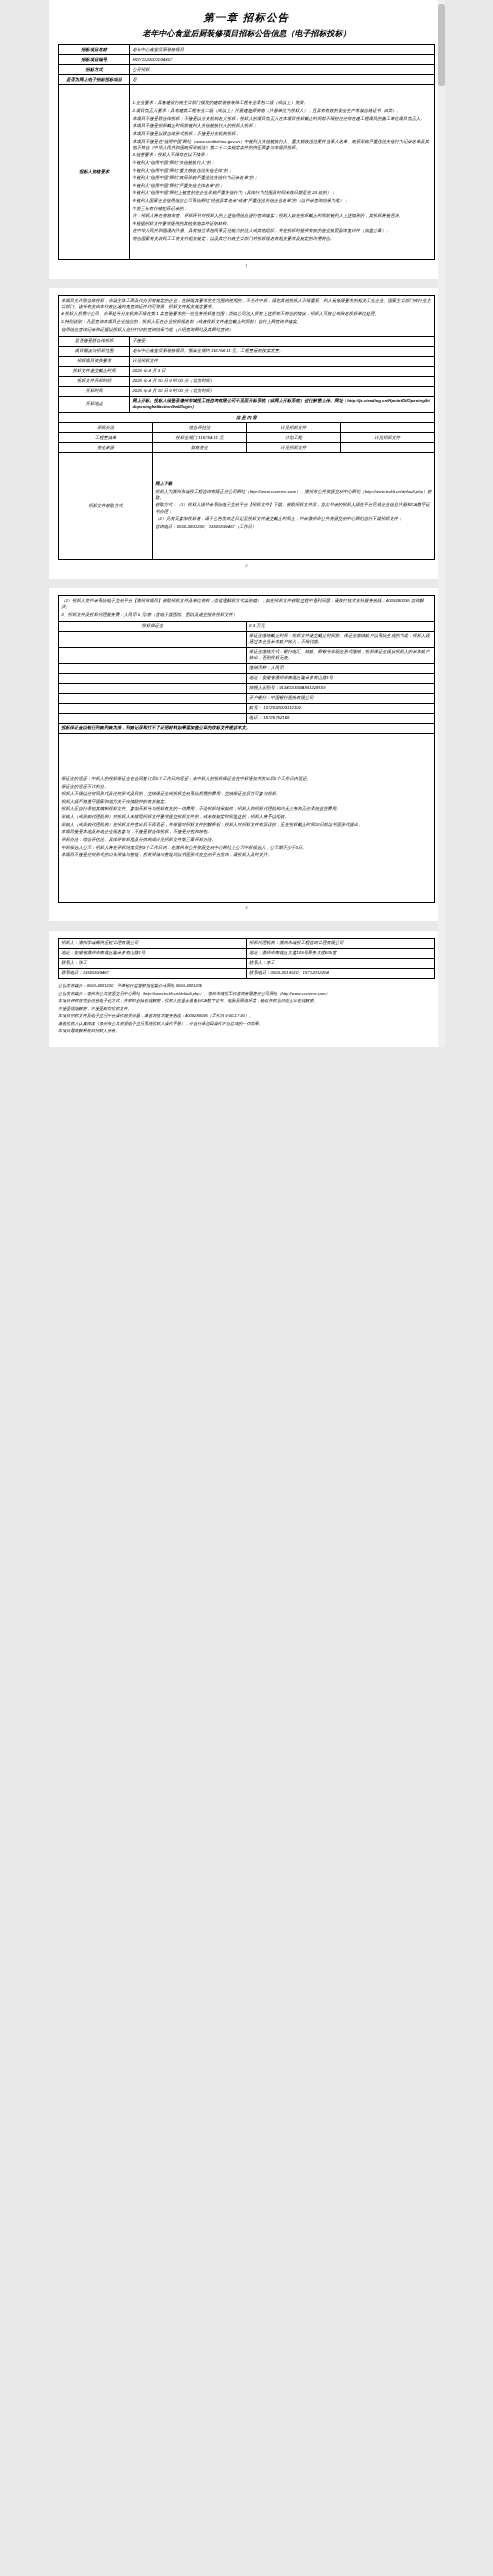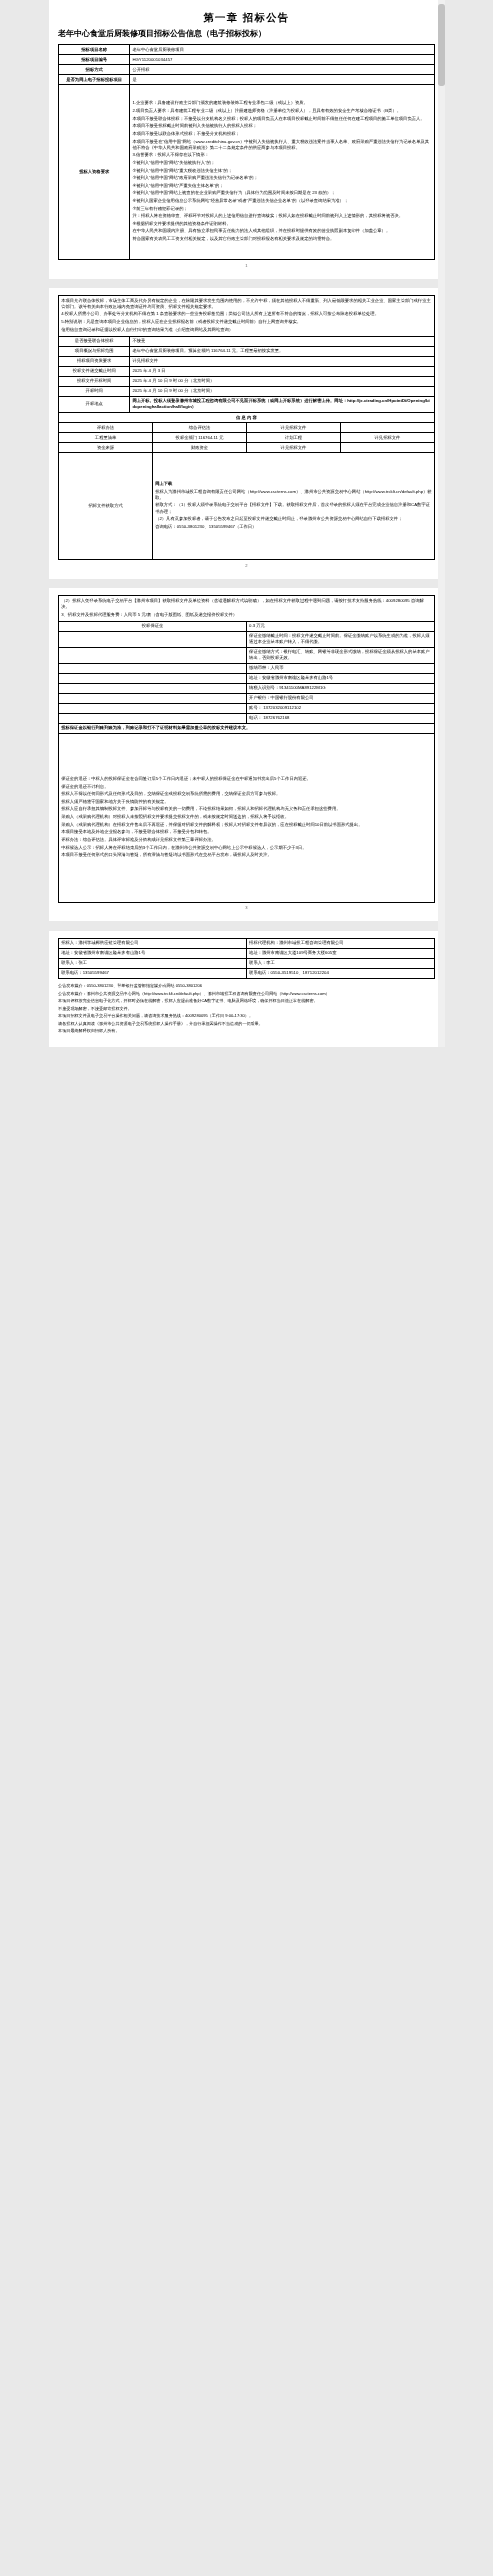--- a/index.html
+++ b/index.html
@@ -1,21 +1,21 @@
 <!DOCTYPE html>
 <html style="font-size:11px"><head>
 <meta charset="utf-8">
 <style>
   html,body{margin:0;padding:0;background:#e9e9e9;}
   body{font-family:"Liberation Sans","DejaVu Sans",sans-serif;color:#000;}
-  .page{width:396px;margin:0 auto;background:#eab308;position:relative;}
+  .page{width:396px;margin:0 auto;background:#eab308;position:relative;font-style:italic;}
   .sheet{background:#fff;padding:6.9px 9.6px 11px 9.6px;box-sizing:border-box;}
   .gap{height:9.6px;background:#e9e9e9;}
   h1.title{font-size:10.3px;text-align:center;font-weight:bold;margin:4.1px 0 2.7px 0;letter-spacing:1.4px;}
-  h2.subtitle{font-size:8px;font-weight:bold;margin:1.4px 0 5.5px 0;}
+  h2.subtitle{font-size:8px;text-align:center;font-weight:bold;margin:1.4px 0 5.5px 0;}
   table.doc{width:100%;border-collapse:collapse;table-layout:fixed;}
   table.doc td,table.doc th{border:0.7px solid #000;padding:1.4px 2.1px;font-size:4.3px;line-height:1.45;vertical-align:middle;word-break:break-all;}
   td.lbl{width:66px;text-align:center;font-weight:bold;background:#fff;}
   td.lbl2{width:66px;text-align:center;background:#fff;}
   td.val{text-align:left;}
   td.ctr{text-align:center;}
   .b{font-weight:bold;}
   .p{margin:0 0 1.4px 0;}
   .tall{height:171px;}
   .pgnum{font-size:4.1px;color:#666;text-align:center;padding-top:2.7px;}

